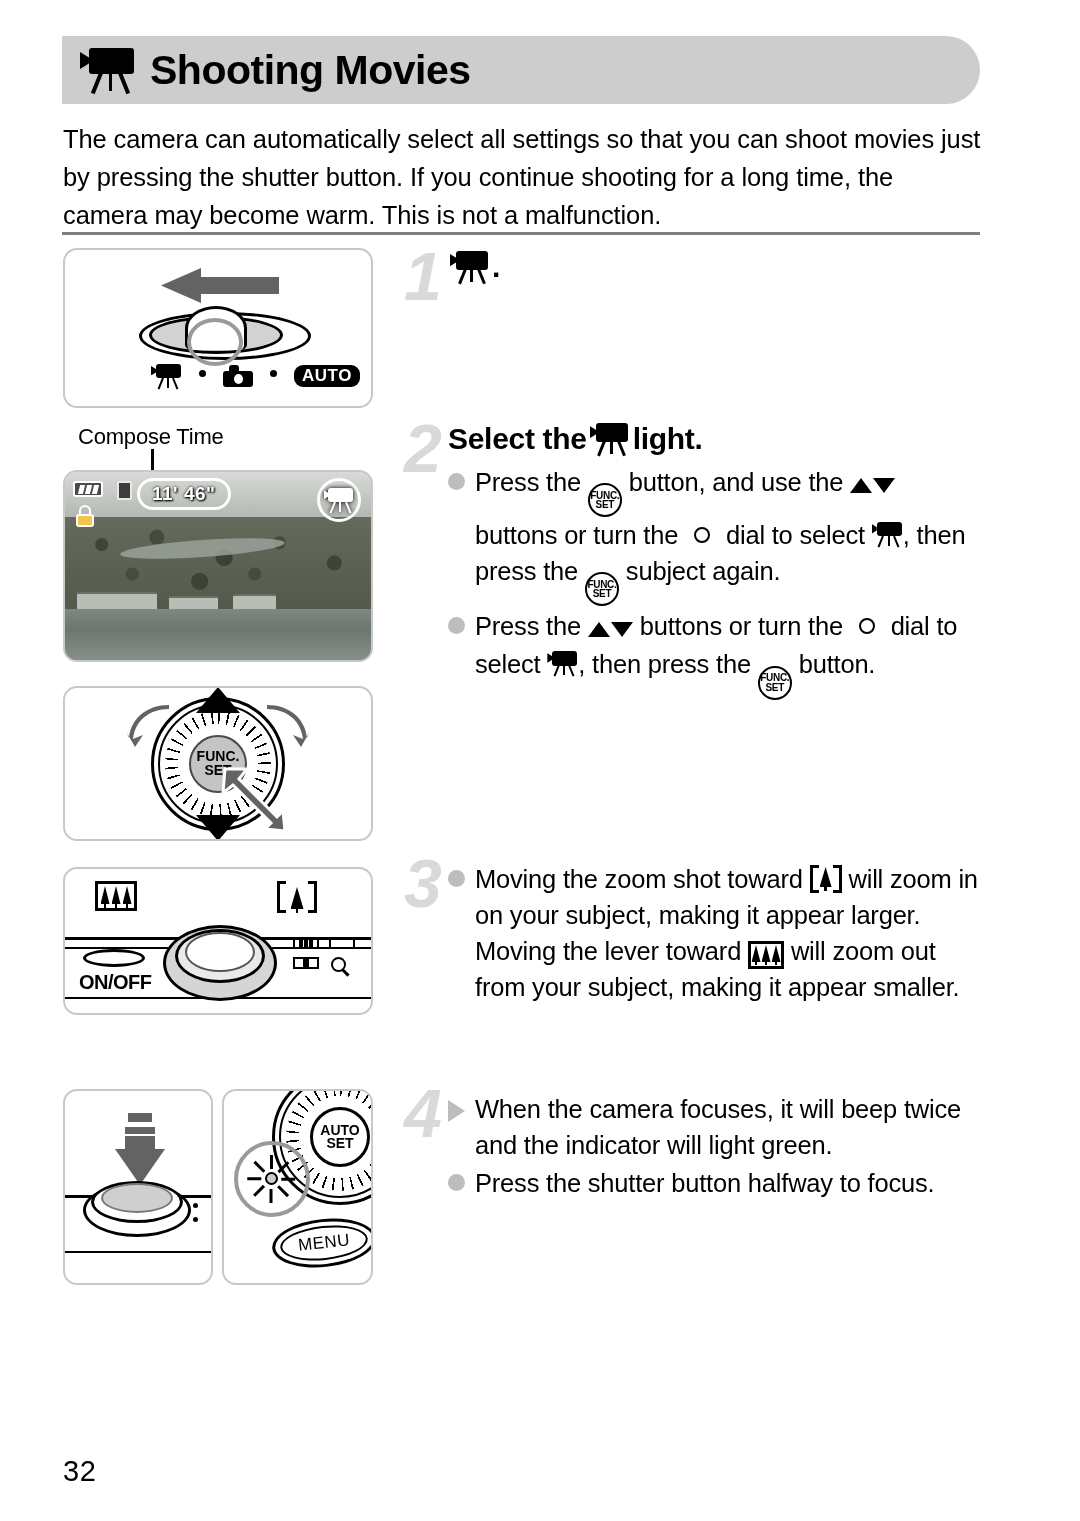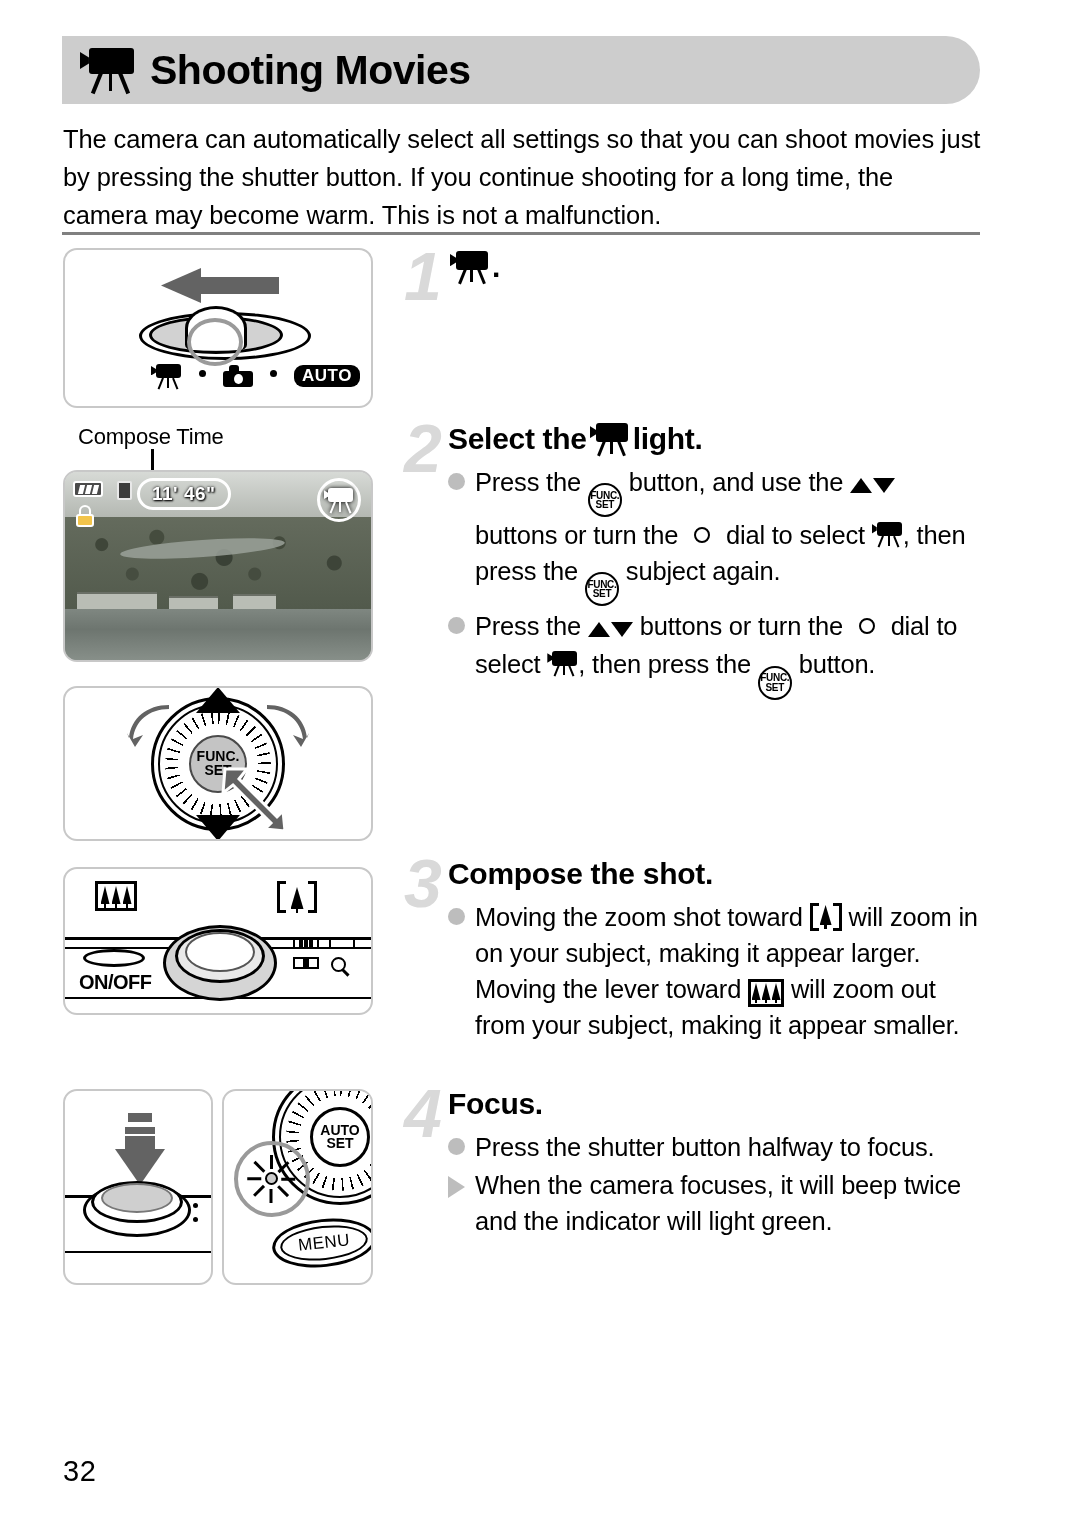--- a/index.html
+++ b/index.html
@@ -661,23 +661,20 @@
             <span>SET</span>
           </span><span> button.</span>
       </span>
     </div>
 
   </div>
 </div>
 
 <div class="step step-3">
   <div class="step-num">3</div>
-  <div class="step-head">
-    <span>Compose the shot.</span>
-  </div>
   <div class="step-body">
     <div class="bullet-row">
       <span class="bullet-dot"></span>
       <span class="bullet-text">
         <span>Moving the zoom shot toward </span><span class="ig ig-tele"><span class="br l"></span><span class="br r"></span><span class="tr">
               <span class="cr"></span>
               <span class="tk"></span>
             </span></span><span> will zoom in on your subject, making it appear larger. Moving the lever toward </span><span class="ig ig-wide">
             <span class="tr">
               <span class="cr"></span>
@@ -692,28 +689,25 @@
               <span class="tk"></span>
             </span>
           </span><span> will zoom out from your subject, making it appear smaller.</span>
       </span>
     </div>
   </div>
 </div>
 
 <div class="step step-4">
   <div class="step-num">4</div>
-  <div class="step-head">
-    <span>Focus.</span>
-  </div>
   <div class="step-body">
+    <div class="bullet-row">
+      <span class="bullet-tri"></span>
+      <span class="bullet-text">When the camera focuses, it will beep twice and the indicator will light green.</span>
+    </div>
     <div class="bullet-row">
       <span class="bullet-dot"></span>
       <span class="bullet-text">Press the shutter button halfway to focus.</span>
     </div>
-    <div class="bullet-row">
-      <span class="bullet-tri"></span>
-      <span class="bullet-text">When the camera focuses, it will beep twice and the indicator will light green.</span>
-    </div>
   </div>
 </div>
 
 <div class="page-num">32</div>
 
 </body></html>

